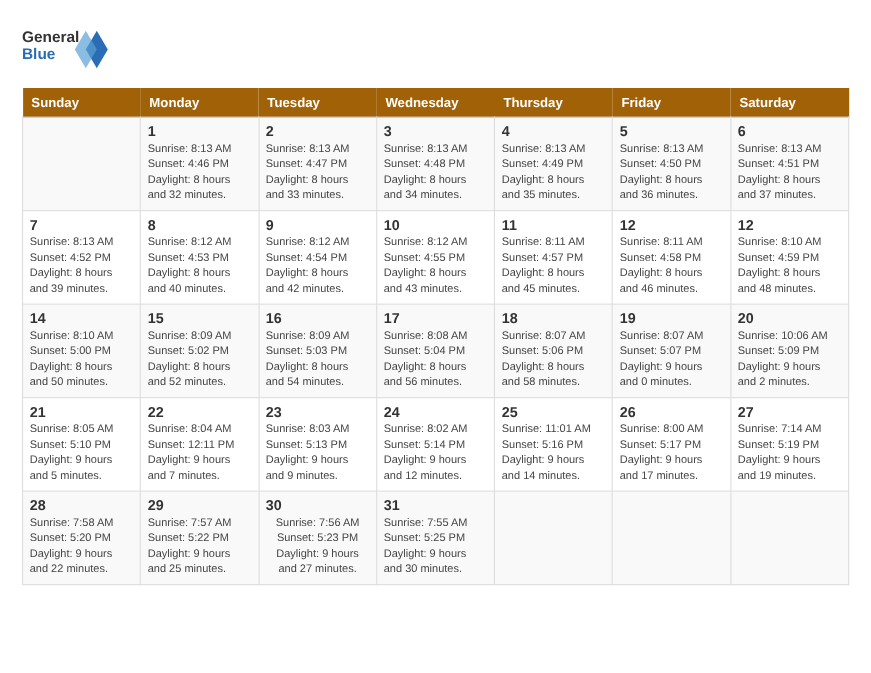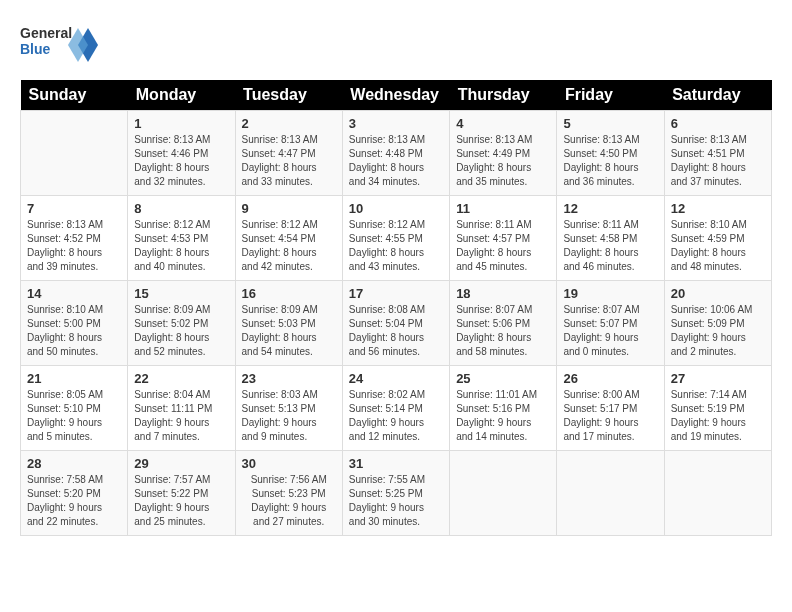--- a/index.html
+++ b/index.html
@@ -32,25 +32,25 @@
     .cal-subtitle {
       font-size: 14px;
       color: #555;
     }
     table {
       width: 100%;
       border-collapse: collapse;
       table-layout: fixed;
     }
     thead th {
-      background-color: #000000;
+      background-color: #a16207;
       color: #fff;
       text-align: left;
       padding: 6px 8px;
-      font-size: 16px;
+      font-size: 12px;
       font-weight: bold;
     }
     tbody td {
       border: 1px solid #ddd;
       vertical-align: top;
       padding: 5px 6px;
       font-size: 10.5px;
       color: #333;
       height: 85px;
     }
@@ -257,21 +257,21 @@
         <td>
           <span class="day-num">21</span>
           <div class="day-info" style="white-space: pre-line;">Sunrise: 8:05 AM
 Sunset: 5:10 PM
 Daylight: 9 hours
 and 5 minutes.</div>
         </td>
         <td>
           <span class="day-num">22</span>
           <div class="day-info" style="white-space: pre-line;">Sunrise: 8:04 AM
-Sunset: 11:11 PM
+Sunset: 12:11 PM
 Daylight: 9 hours
 and 7 minutes.</div>
         </td>
         <td>
           <span class="day-num">23</span>
           <div class="day-info" style="white-space: pre-line;">Sunrise: 8:03 AM
 Sunset: 5:13 PM
 Daylight: 9 hours
 and 9 minutes.</div>
         </td>

